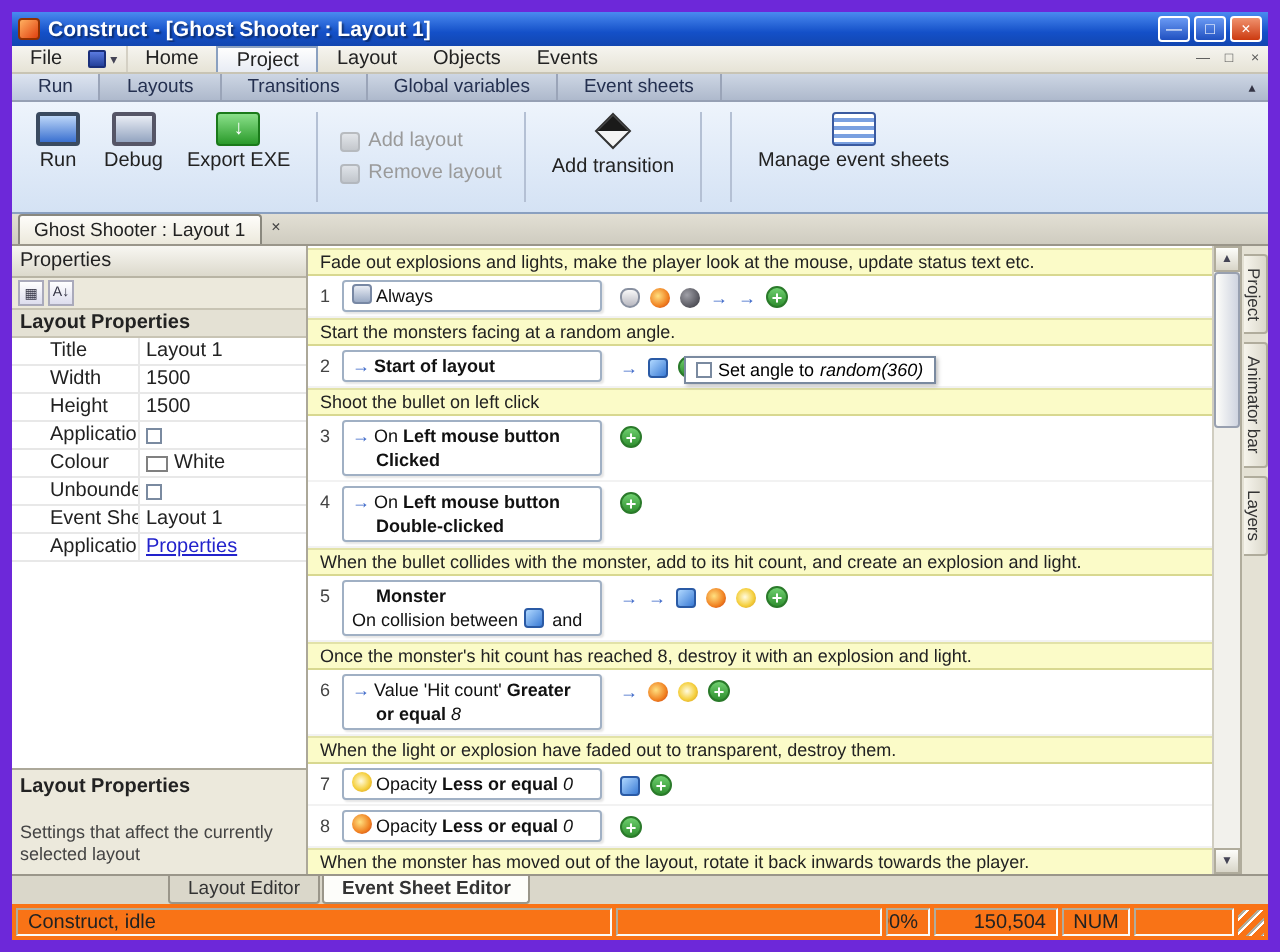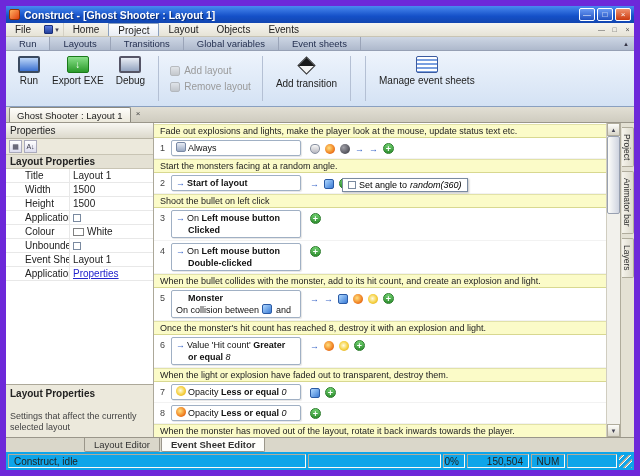--- a/index.html
+++ b/index.html
@@ -127,21 +127,21 @@
     border:1px solid #b0ac9c;border-left:none;padding:6px 0;border-radius:0 2px 2px 0;width:12px;
     display:flex;align-items:center;justify-content:center;white-space:nowrap}
 
   
   .btabs{height:15px;flex:0 0 15px;display:flex;align-items:flex-start;padding-left:78px;background:#dad7ca;border-top:1px solid #9a968a}
   .btab{height:14px;padding:0 9px;font-size:9.5px;display:flex;align-items:center;background:#dad7ca;
     border:1px solid #9a968a;border-top:none;border-radius:0 0 2px 2px;margin-right:1px;color:#333}
   .btab.active{background:#fdfdfa;font-weight:bold}
 
   
-  .statusbar{height:18px;flex:0 0 18px;display:flex;align-items:center;gap:2px;padding:2px 2px;background:#0ea5e9;font-size:10px;color:#222}
+  .statusbar{height:18px;flex:0 0 18px;display:flex;align-items:center;gap:2px;padding:2px 2px;background:#f97316;font-size:10px;color:#222}
   .sseg{border:1px solid;border-color:#b0ac9c #fbfaf6 #fbfaf6 #b0ac9c;padding:0 5px;display:flex;align-items:center;height:14px;white-space:nowrap;overflow:hidden}
   .smsg{width:298px}
   .sfill{flex:1}
   .szoom{width:22px;justify-content:flex-end}
   .scoords{width:62px;justify-content:flex-end}
   .snum{width:34px;justify-content:center}
   .send{width:50px}
   .grip{width:13px;height:13px;background:
     repeating-linear-gradient(135deg,transparent 0 2px,#b0ac9c 2px 3px,#fff 3px 4px,transparent 4px 5px)}
 </style>
@@ -186,26 +186,26 @@
     <span class="rstrip-spacer"></span>
     <span class="collapse-btn">▴</span>
   </div>
 
   <div class="rbody">
     <div class="rbtn">
       <div class="ricon run-icon"></div>
       <div class="rlabel">Run</div>
     </div>
     <div class="rbtn">
+      <div class="ricon debug-icon"></div>
+      <div class="rlabel">Debug</div>
+    </div>
+    <div class="rbtn">
       <div class="ricon export-icon"></div>
       <div class="rlabel">Export EXE</div>
-    </div>
-    <div class="rbtn">
-      <div class="ricon debug-icon"></div>
-      <div class="rlabel">Debug</div>
     </div>
     <div class="rsep"></div>
     <div class="rstack">
       <div class="rsmall">
         <span class="sicon"></span>
         <span>Add layout</span>
       </div>
       <div class="rsmall">
         <span class="sicon"></span>
         <span>Remove layout</span>

